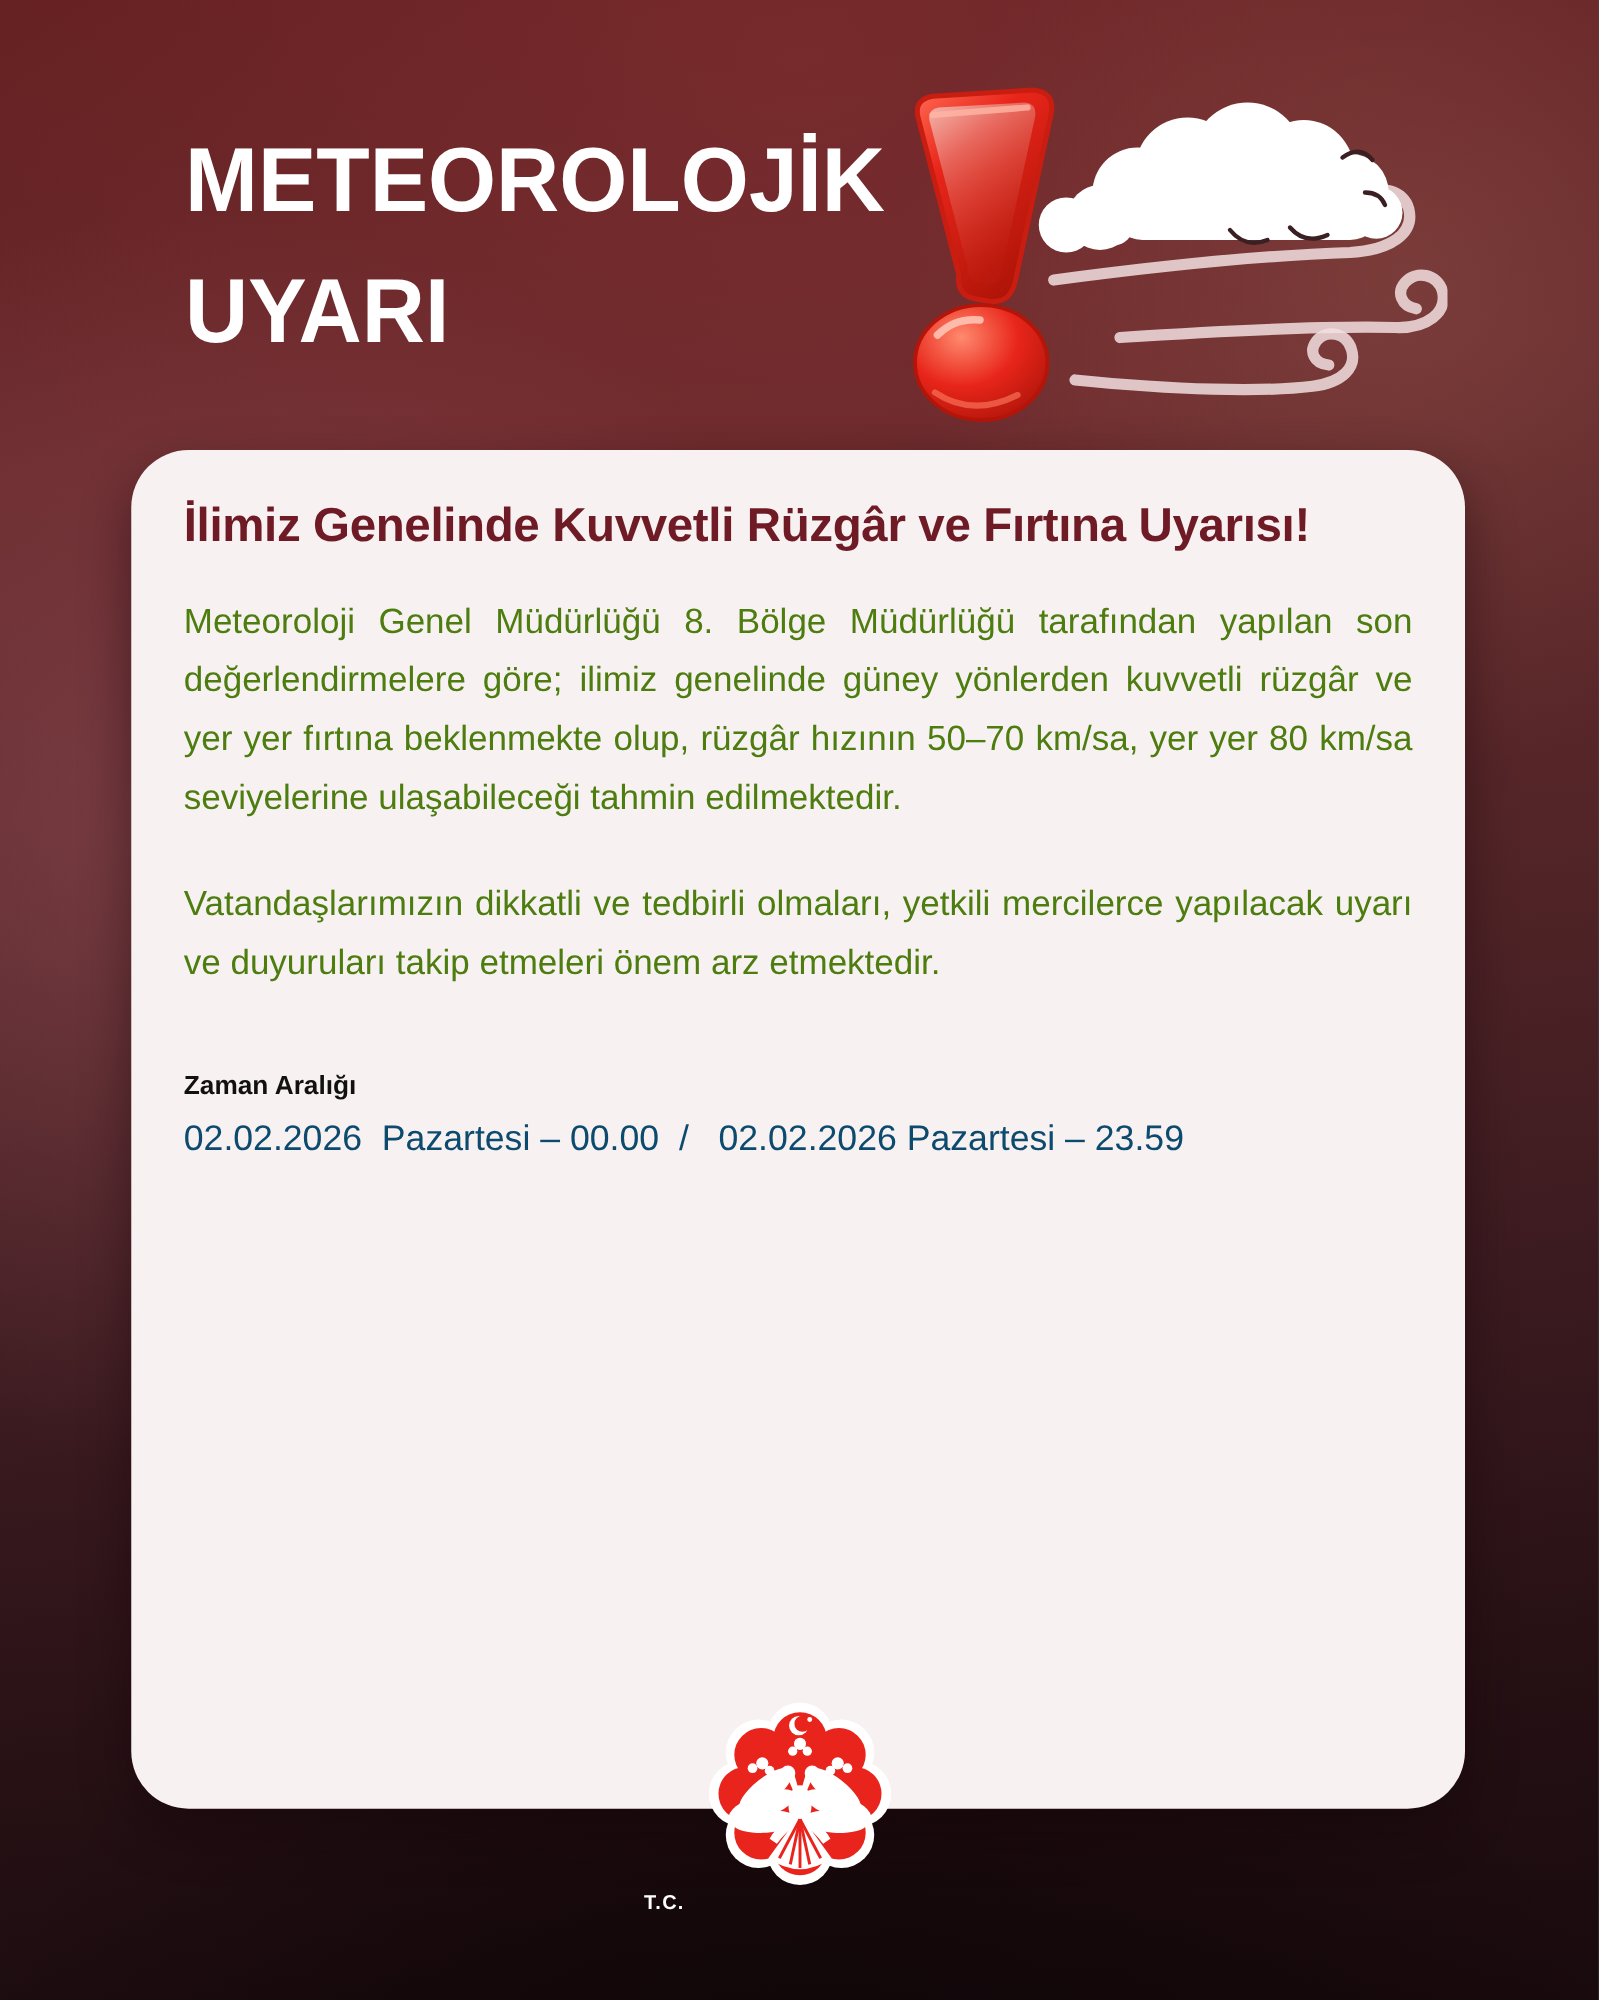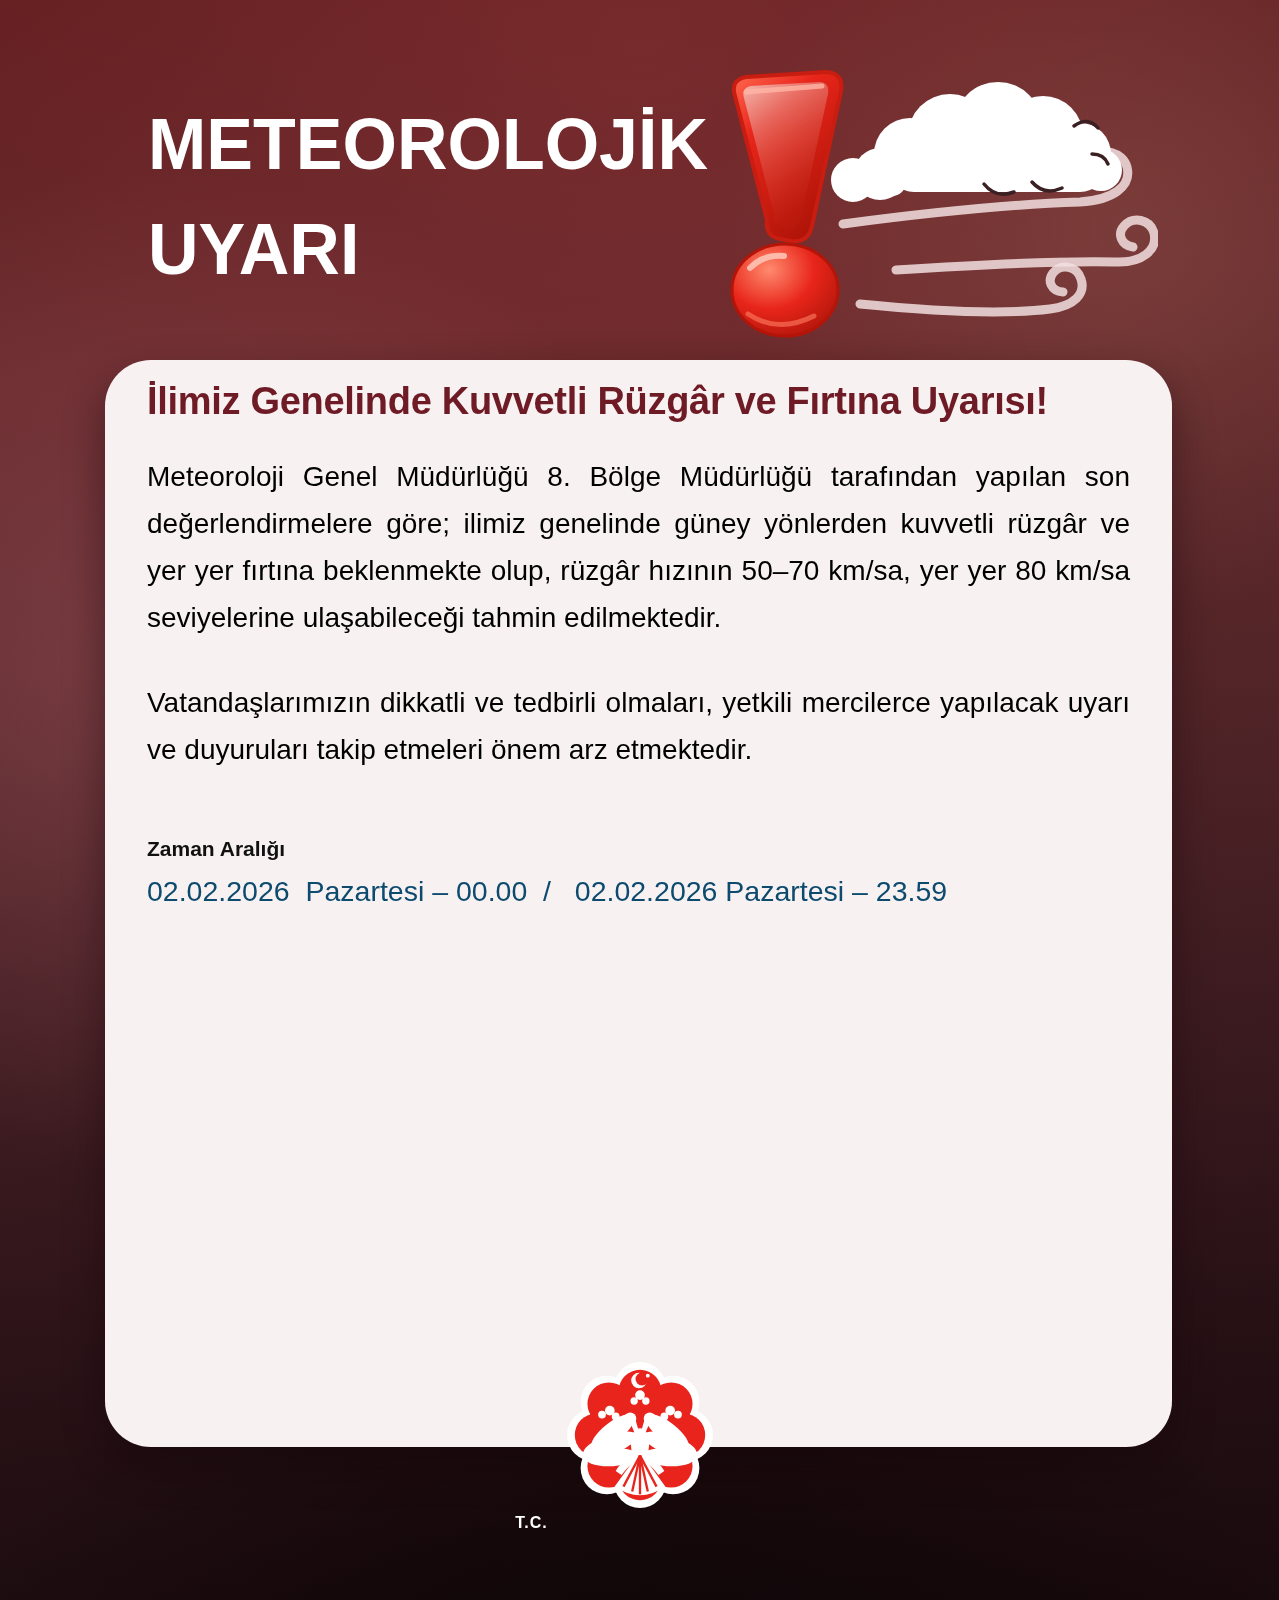--- a/index.html
+++ b/index.html
@@ -15,27 +15,27 @@
   }
   .main-title{
     position:absolute;left:148px;top:92px;color:#ffffff;
     font-weight:bold;font-size:70px;line-height:101px;letter-spacing:0px;
     transform-origin:left top;transform:scaleY(1.04);
   }
   .warn-art{position:absolute;left:688px;top:62px;width:470px;height:310px;}
   .card{
     position:absolute;left:105px;top:360px;width:1067px;height:1087px;
     background:#f8f1f2;border-radius:46px;box-sizing:border-box;
-    padding:20px 42px 0 42px;box-shadow:0 18px 40px rgba(20,5,8,0.45);
+    padding:40px 42px 0 42px;box-shadow:0 18px 40px rgba(20,5,8,0.45);
   }
   .card-heading{
     margin:0 0 30px 0;color:#6e1b26;font-size:38px;font-weight:bold;letter-spacing:-0.3px;
   }
   .body-par{
-    margin:0 0 38px 0;color:#000000;font-size:28px;line-height:47px;
+    margin:0 0 38px 0;color:#4d7c0f;font-size:28px;line-height:47px;
     text-align:justify;
   }
   .body-par .bold{font-weight:bold;}
   .time-label{margin:64px 0 14px 0;color:#111;font-size:21px;font-weight:bold;}
   .time-value{margin:0;color:#0c4a6e;font-size:28.5px;white-space:pre-wrap;}
   .emblem{position:absolute;left:567px;top:1362px;width:146px;height:146px;}
   .footer-org{
     position:absolute;left:0;top:1512px;width:1063px;text-align:center;color:#ffffff;
   }
   .footer-org .tc{font-size:16px;font-weight:bold;letter-spacing:1px;line-height:22px;}

